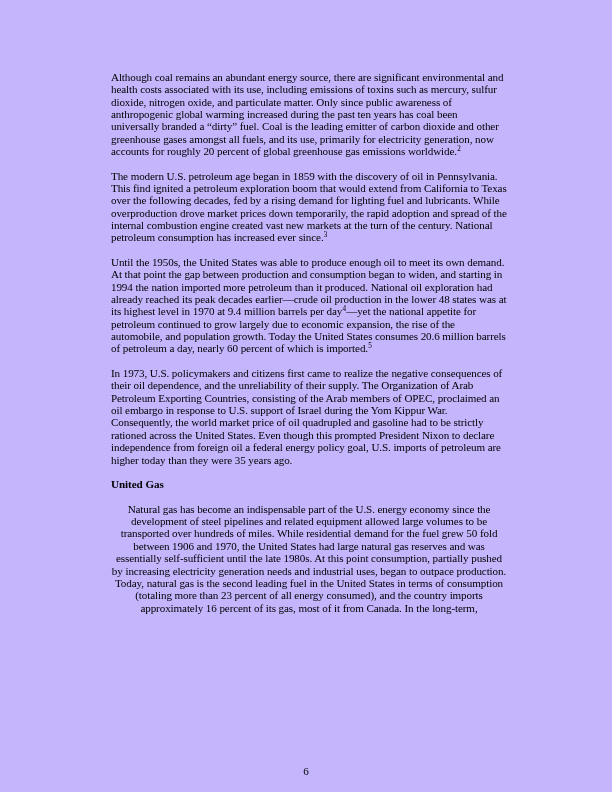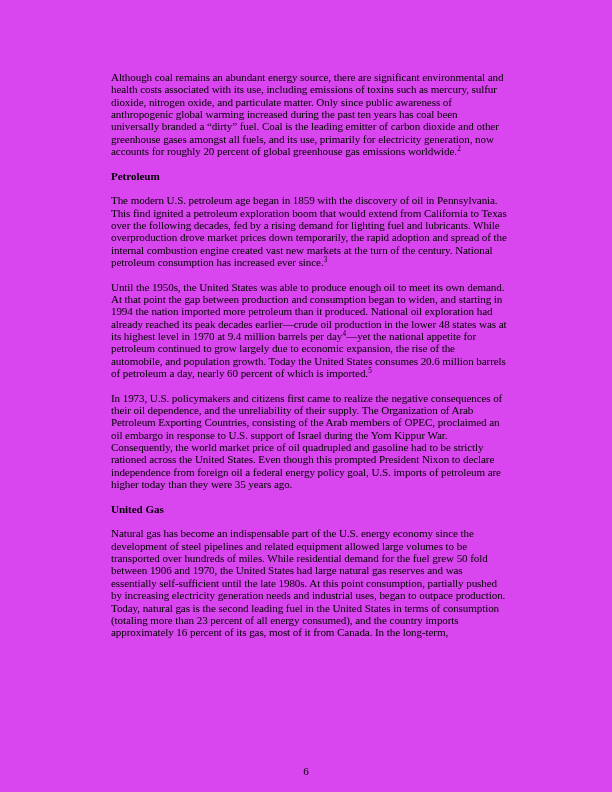--- a/index.html
+++ b/index.html
@@ -5,21 +5,21 @@
 <style>
   html, body {
     margin: 0;
     padding: 0;
     background: #ffffff;
   }
   .page {
     position: relative;
     width: 612px;
     height: 792px;
-    background: #d946ef;
+    background: #c4b5fd;
     overflow: hidden;
     font-family: "Liberation Serif", "DejaVu Serif", serif;
     color: #000000;
     -webkit-font-smoothing: antialiased;
   }
   .text-column {
     position: absolute;
     left: 111px;
     top: 71px;
     width: 396px;
@@ -29,20 +29,21 @@
     line-height: 12.35px;
     text-align: left;
     margin: 0 0 12.3px 0;
     letter-spacing: -0.01em;
     word-spacing: 0.005em;
     hyphens: none;
     -webkit-hyphens: none;
   }
   .para:last-child {
     margin-bottom: 0;
+    text-align: center;
   }
   .heading {
     font-size: 11.1px;
     line-height: 12.35px;
     font-weight: bold;
     margin: 0 0 12.3px 0;
     letter-spacing: -0.005em;
   }
   .heading-spaced-above {
     margin-top: 0;
@@ -68,21 +69,20 @@
 </style>
 </head>
 <body>
 
 <div class="page">
 
   <div class="text-column">
 
     <p class="para"><span>Although coal remains an abundant energy source, there are significant environmental and health costs associated with its use, including emissions of toxins such as mercury, sulfur dioxide, nitrogen oxide, and particulate matter.  Only since public awareness of anthropogenic global warming increased during the past ten years has coal been universally branded a “dirty” fuel.  Coal is the leading emitter of carbon dioxide and other greenhouse gases amongst all fuels, and its use, primarily for electricity generation, now accounts for roughly 20 percent of global greenhouse gas emissions worldwide.</span><sup class="fn">2</sup></p>
 
-    <p class="heading heading-spaced-above">Petroleum</p>
 
     <p class="para"><span>The modern U.S. petroleum age began in 1859 with the discovery of oil in Pennsylvania.  This find ignited a petroleum exploration boom that would extend from California to Texas over the following decades, fed by a rising demand for lighting fuel and lubricants.  While overproduction drove market prices down temporarily, the rapid adoption and spread of the internal combustion engine created vast new markets at the turn of the century.  National petroleum consumption has increased ever since.</span><sup class="fn">3</sup></p>
 
     <p class="para"><span>Until the 1950s, the United States was able to produce enough oil to meet its own demand.  At that point the gap between production and consumption began to widen, and starting in 1994 the nation imported more petroleum than it produced.  National oil exploration had already reached its peak decades earlier—crude oil production in the lower 48 states was at its highest level in 1970 at 9.4 million barrels per day</span><sup class="fn">4</sup><span>—yet the national appetite for petroleum continued to grow largely due to economic expansion, the rise of the automobile, and population growth.  Today the United States consumes 20.6 million barrels of petroleum a day, nearly 60 percent of which is imported.</span><sup class="fn">5</sup></p>
 
     <p class="para">In 1973, U.S. policymakers and citizens first came to realize the negative consequences of their oil dependence, and the unreliability of their supply.  The Organization of Arab Petroleum Exporting Countries, consisting of the Arab members of OPEC, proclaimed an oil embargo in response to U.S. support of Israel during the Yom Kippur War.  Consequently, the world market price of oil quadrupled and gasoline had to be strictly rationed across the United States.  Even though this prompted President Nixon to declare independence from foreign oil a federal energy policy goal, U.S. imports of petroleum are higher today than they were 35 years ago.</p>
 
     <p class="heading">United Gas</p>
 
     <p class="para">Natural gas has become an indispensable part of the U.S. energy economy since the development of steel pipelines and related equipment allowed large volumes to be transported over hundreds of miles.  While residential demand for the fuel grew 50 fold between 1906 and 1970, the United States had large natural gas reserves and was essentially self-sufficient until the late 1980s.  At this point consumption, partially pushed by increasing electricity generation needs and industrial uses, began to outpace production.  Today, natural gas is the second leading fuel in the United States in terms of consumption (totaling more than 23 percent of all energy consumed), and the country imports approximately 16 percent of its gas, most of it from Canada.  In the long-term,</p>

